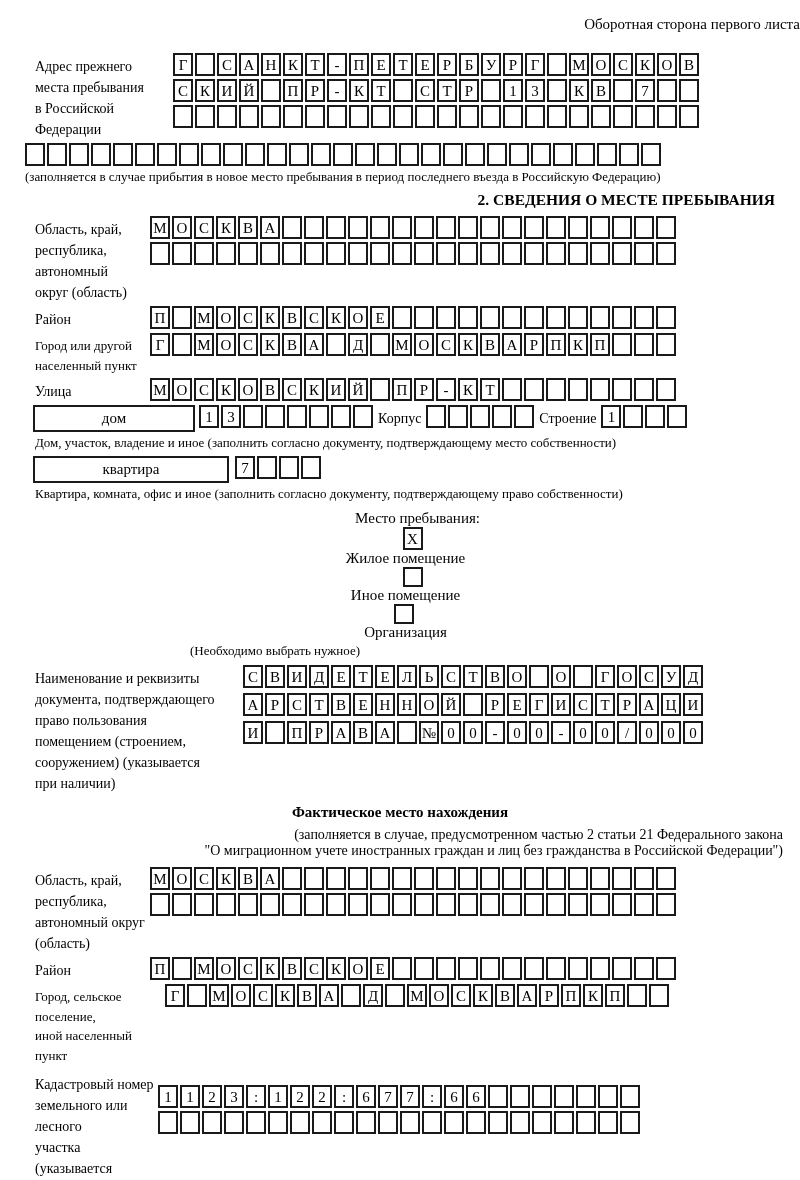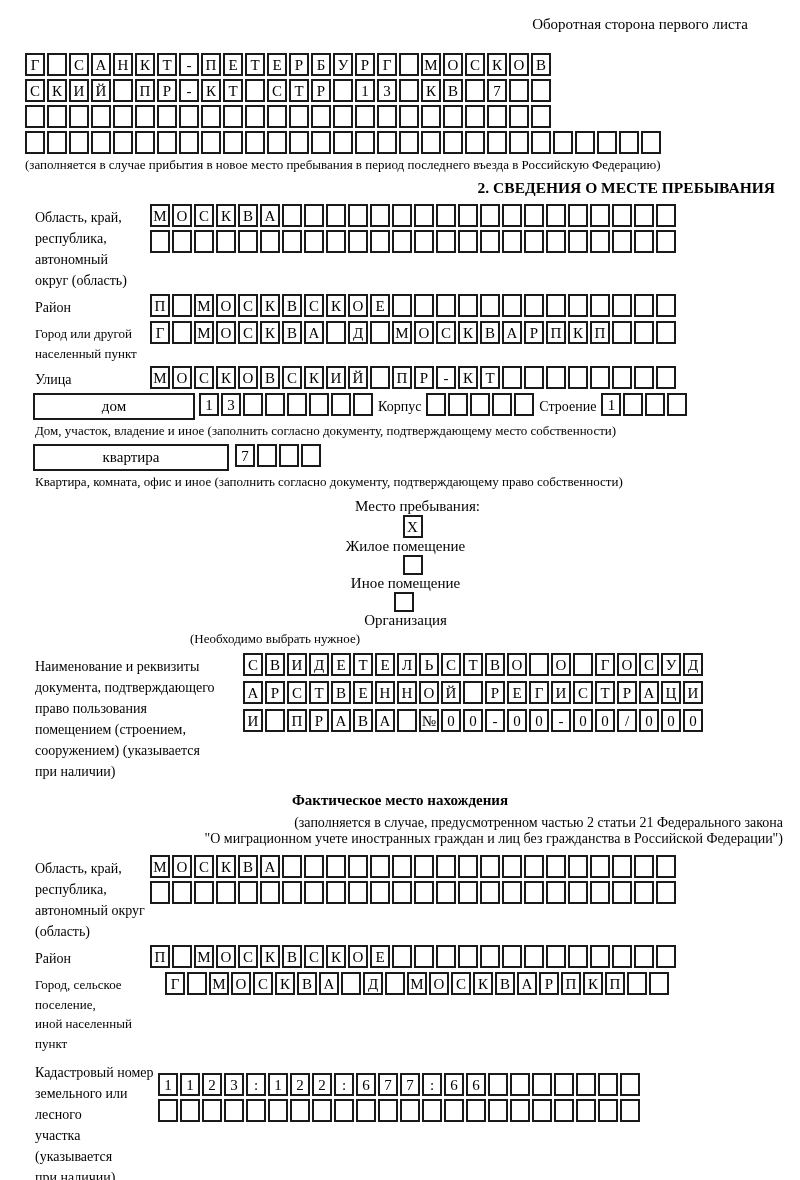--- a/index.html
+++ b/index.html
@@ -1,19 +1,19 @@
 <!DOCTYPE html>
 <html><head>
 <meta charset="utf-8">
 <style>
   * { box-sizing: border-box; margin: 0; padding: 0; }
   body { background: #fff; color: #000; font-family: "Liberation Serif", "DejaVu Serif", serif; }
   .page { width: 800px; height: 1180px; padding: 16px 0 0 25px; position: relative; background: #fff; }
 
-  .header-note { text-align: right; padding-right: 52px; font-size: 15px; margin-bottom: 20px; }
+  .header-note { text-align: right; font-size: 15px; margin-bottom: 20px; }
 
   .frow { display: flex; align-items: flex-start; margin-bottom: 3px; }
   .flabel { font-size: 14px; line-height: 1.5; white-space: pre-line; padding-left: 10px; padding-top: 3px; }
   .w148 { width: 148px; flex: 0 0 148px; }
   .w125 { width: 125px; flex: 0 0 125px; }
   .w140 { width: 140px; flex: 0 0 140px; }
   .w133 { width: 133px; flex: 0 0 133px; }
   .w218 { width: 218px; flex: 0 0 218px; }
   .small { font-size: 13px; }
 
@@ -53,20 +53,24 @@
   .mt6 { margin-top: 6px; }
 </style>
 </head>
 <body>
 
 <div class="page">
 
   <div class="header-note">Оборотная сторона первого листа</div>
 
   <div class="frow">
+    <div class="flabel w148">Адрес прежнего
+места пребывания
+в Российской
+Федерации</div>
     <div class="cellcol">
       <div class="cellrow">
           <span class="cell">Г</span>
           <span class="cell"></span>
           <span class="cell">С</span>
           <span class="cell">А</span>
           <span class="cell">Н</span>
           <span class="cell">К</span>
           <span class="cell">Т</span>
           <span class="cell">-</span>

